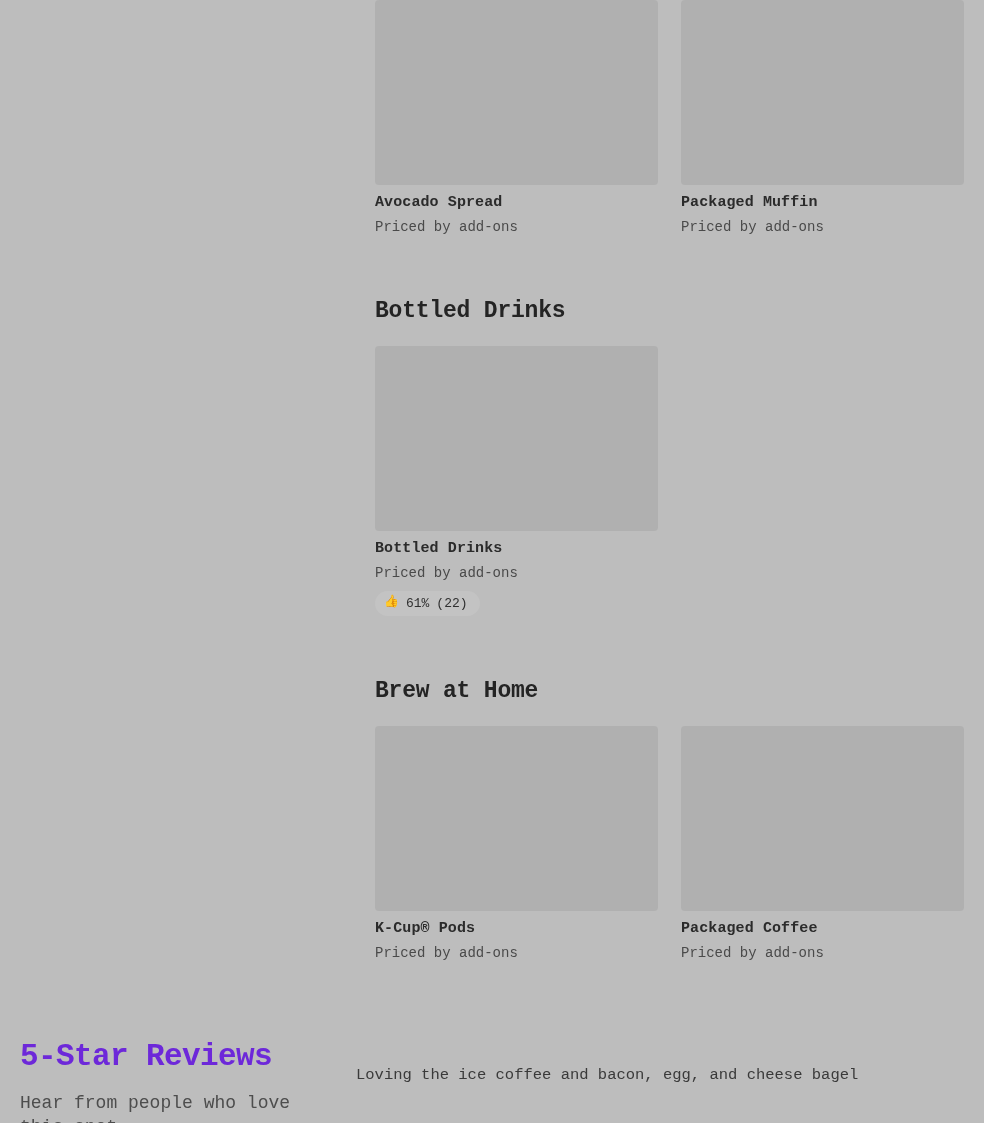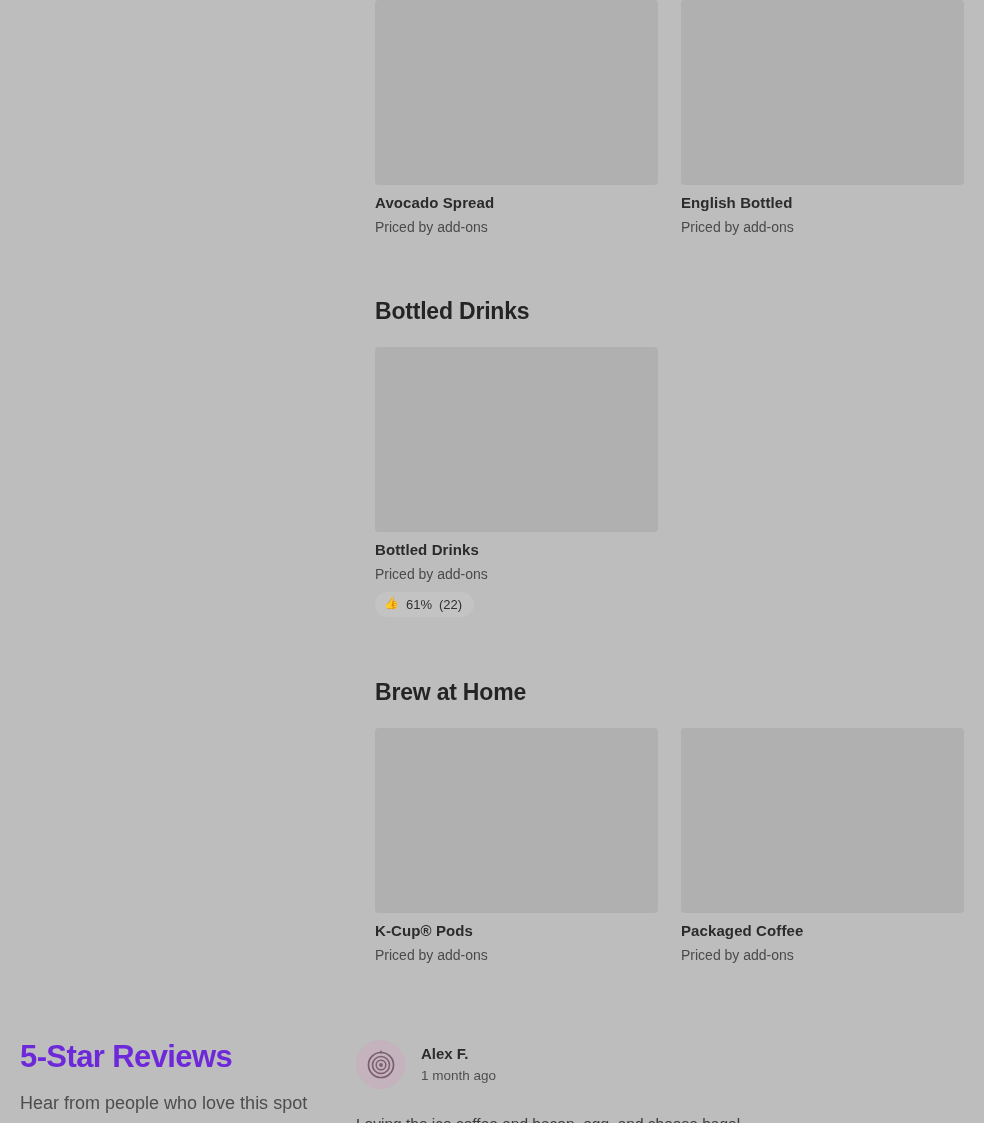--- a/index.html
+++ b/index.html
@@ -14,20 +14,21 @@
     background: #bdbdbd;
     font-family: "Liberation Sans", sans-serif;
     color: #2f2f2f;
     position: relative;
   }
 
   .page {
     position: relative;
     width: 984px;
     height: 1123px;
+    font-family: Liberation Mono, monospace;
   }
 
   
   .top-clipped-badge {
     position: absolute;
     left: 375px;
     top: -22px;
     height: 26px;
     padding: 0 11px;
     border-radius: 13px;
@@ -193,21 +194,21 @@
     <div class="grid-2">
 
       <div class="item-card">
         <div class="item-thumb"></div>
         <div class="item-title">Avocado Spread</div>
         <div class="item-sub">Priced by add-ons</div>
       </div>
 
       <div class="item-card">
         <div class="item-thumb"></div>
-        <div class="item-title">English Bottled</div>
+        <div class="item-title">Packaged Muffin</div>
         <div class="item-sub">Priced by add-ons</div>
       </div>
 
     </div>
 
     <div class="sec-gap-top"></div>
     <div class="section-head">Bottled Drinks</div>
     <div class="sec-gap-after-head"></div>
 
     <div class="grid-1">
@@ -245,32 +246,17 @@
 
   </div>
 
   <div class="reviews-title-col">
     <div class="reviews-title">5-Star Reviews</div>
     <div class="reviews-sub">Hear from people who love this spot</div>
   </div>
 
   <div class="review-col">
     <div>
-      <div class="review-head">
-        <div class="avatar">
-          <svg width="30" height="30" viewBox="0 0 30 30" aria-hidden="true">
-            <circle cx="15" cy="15" r="12.5" fill="none" stroke="#7a5f70" stroke-width="1.7"></circle>
-            <circle cx="15" cy="15" r="8.5" fill="none" stroke="#7a5f70" stroke-width="1.6"></circle>
-            <circle cx="15" cy="15" r="4.8" fill="none" stroke="#7a5f70" stroke-width="1.5"></circle>
-            <circle cx="15" cy="15" r="1.9" fill="#7a5f70"></circle>
-            <path d="M15 2.5 v-1.2" stroke="#7a5f70" stroke-width="1.7" stroke-linecap="round"></path>
-          </svg>
-        </div>
-        <div class="review-meta">
-          <div class="reviewer-name">Alex F.</div>
-          <div class="review-time">1 month ago</div>
-        </div>
-      </div>
       <div class="review-body">Loving the ice coffee and bacon, egg, and cheese bagel</div>
     </div>
   </div>
 
 </div>
 
 </body></html>

